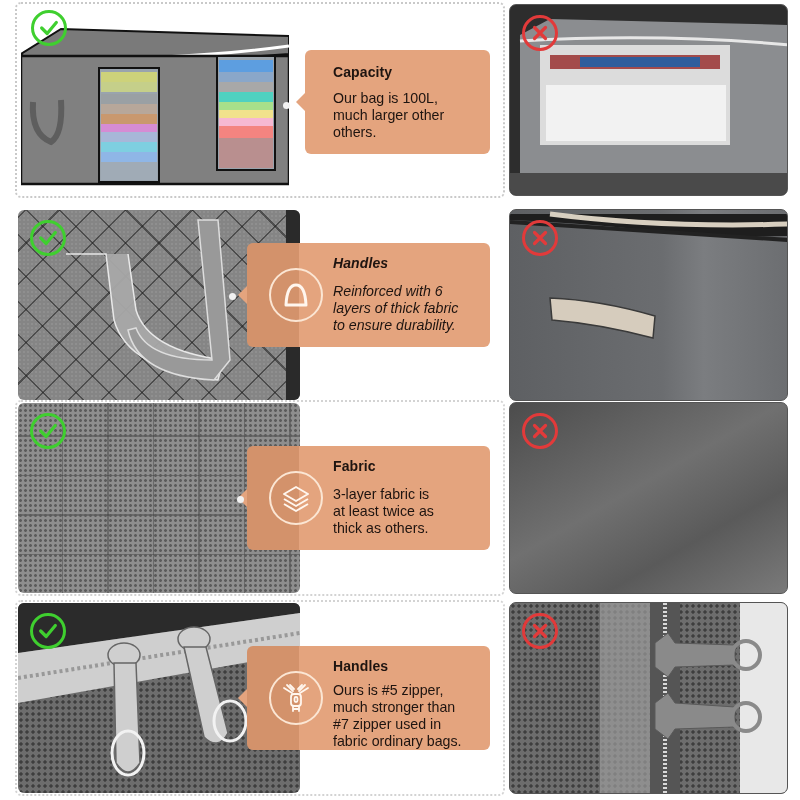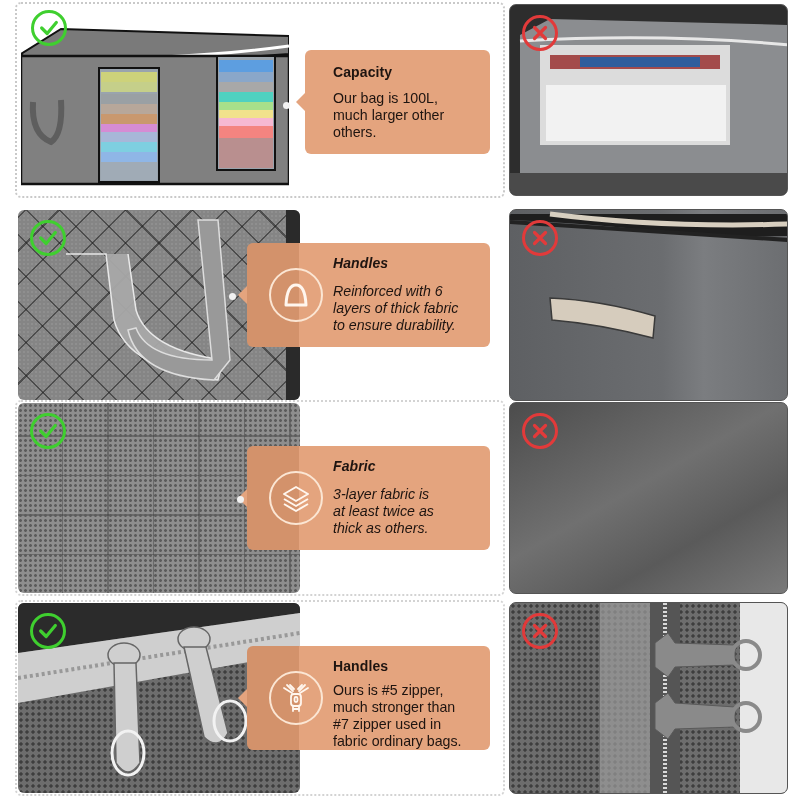--- a/index.html
+++ b/index.html
@@ -191,21 +191,21 @@
       <path d="M40,88 Q90,90 145,106 L143,128 Q90,114 42,110 Z" fill="#d6ccbd" stroke="#3a3a3a" stroke-width="1.5"></path>
     </svg>
     <div class="badge badge-no" style="left:12px; top:10px;">
       <svg viewBox="0 0 24 24">
           <path d="M6 6 L18 18 M18 6 L6 18" stroke="#e23a3a" stroke-width="3.5" stroke-linecap="round"></path>
         </svg>
     </div>
   </div>
 </div>
 
-<div class="row" style="top:400px;font-style:italic;">
+<div class="row" style="top:400px;">
   <div class="row-frame" style="border-color:#d3d3d3;"></div>
   <div class="left-photo tex-dots">
     <div class="badge badge-ok" style="left:12px; top:10px;">
       <svg viewBox="0 0 24 24">
           <path d="M4 12 L10 18 L20 6" stroke="#3fcf2f" stroke-width="3.5" fill="none" stroke-linecap="round" stroke-linejoin="round"></path>
         </svg>
     </div>
   </div>
   <div class="card" style="top:46px; height:104px;">
     <div class="card-shade"></div>

